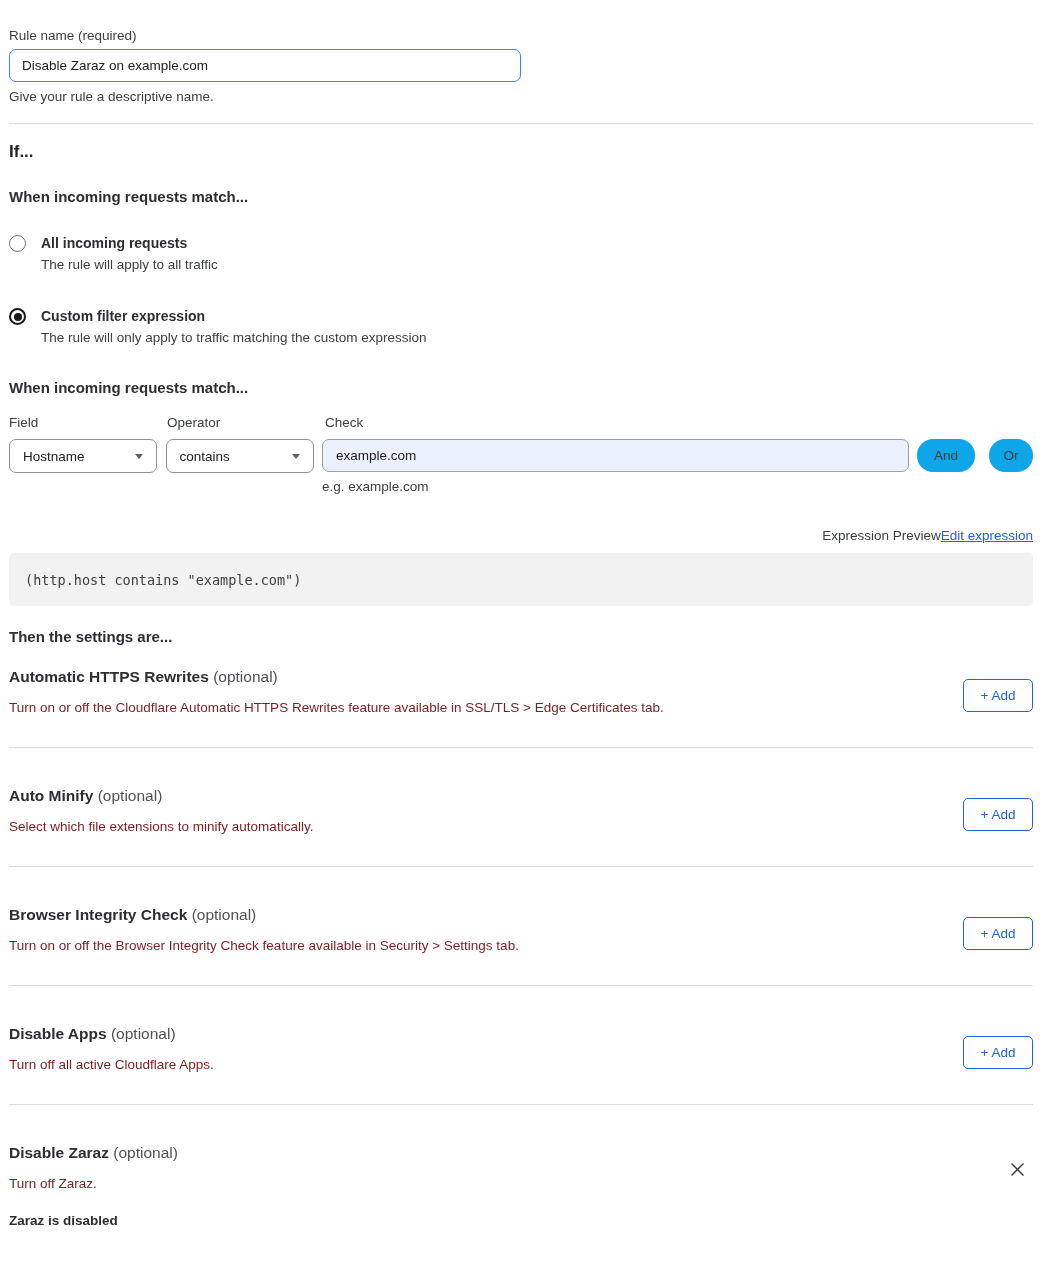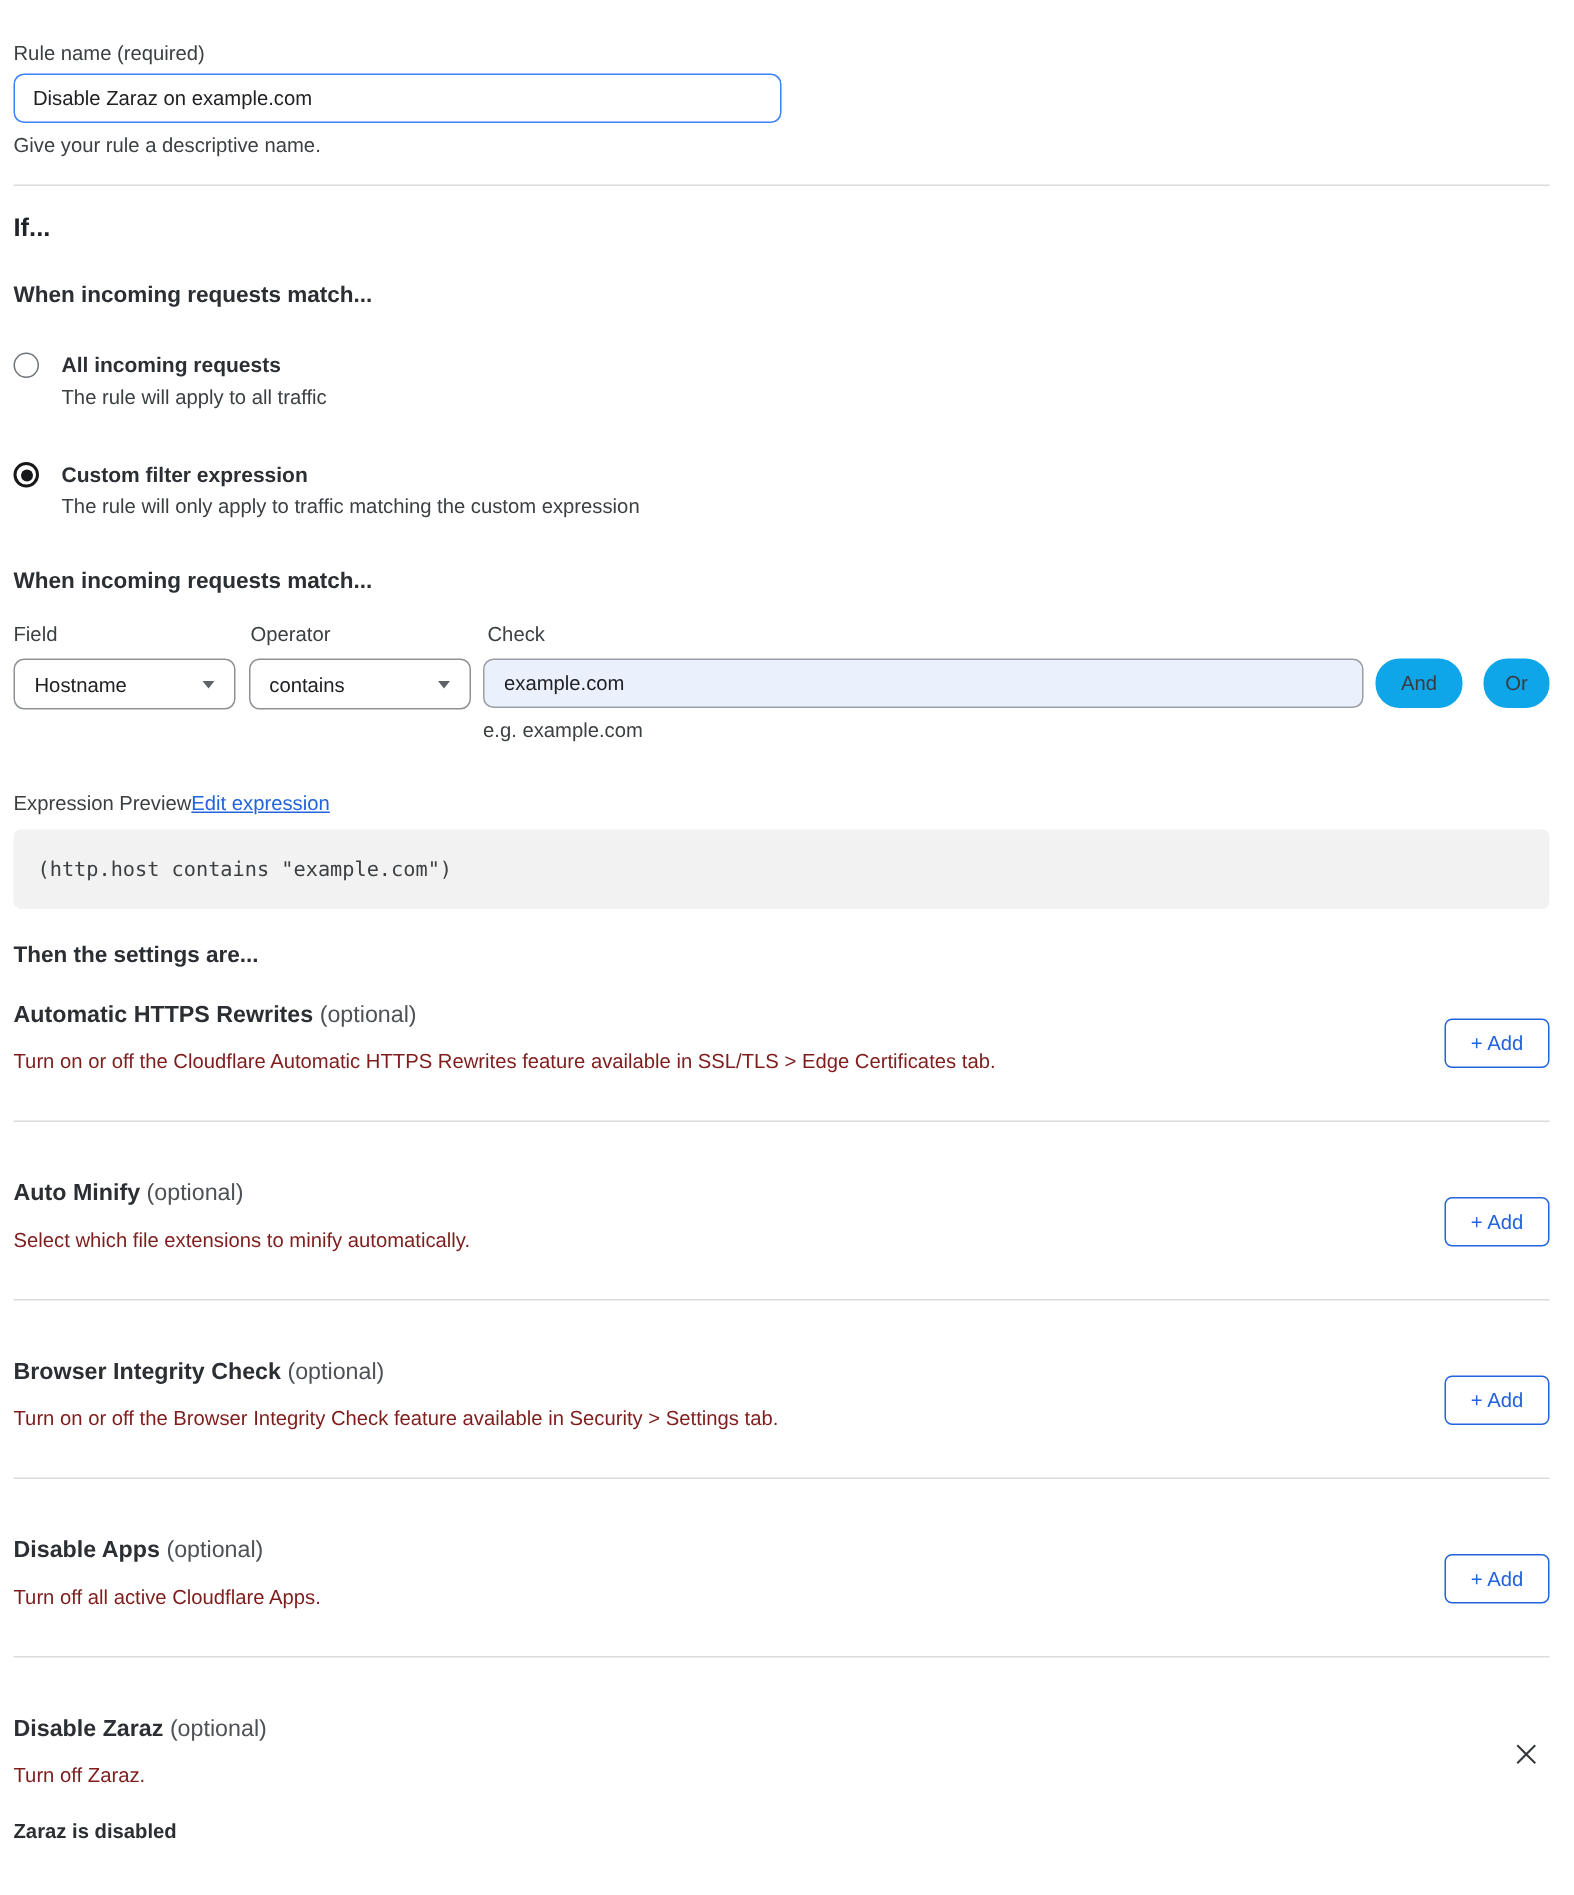--- a/index.html
+++ b/index.html
@@ -74,21 +74,21 @@
   }
   .andor-col { display:flex; margin-left:8px; padding-top:0; gap:14px; }
   .andor-btn {
     height:33px; background:#0ea5e9; border:none; border-radius:16px;
     font-family:"Liberation Sans", sans-serif; font-size:13.5px; color:#3a3d40;
     cursor:pointer;
   }
   .btn-and { width:58px; }
   .btn-or  { width:44px; }
 
-  .preview-header { display:flex; justify-content:flex-start; align-items:baseline; margin-top:32px; }
+  .preview-header { display:flex; justify-content:flex-end; align-items:baseline; margin-top:32px; }
   .preview-label { font-size:13.5px; color:#3c4043; line-height:18px; }
   .edit-link { font-size:13.5px; color:#2264dd; text-decoration:underline; cursor:pointer; }
   .code-box {
     margin-top:8px; height:53px; background:#f2f2f2; border-radius:5px;
     display:flex; align-items:center; padding:0 16px;
   }
   .code-text { font-family:"DejaVu Sans Mono", monospace; font-size:13.5px; color:#3c4043; }
 
   .settings-heading { font-size:15px; font-weight:700; color:#2b2e33; line-height:19px; margin-top:21px; }
 

